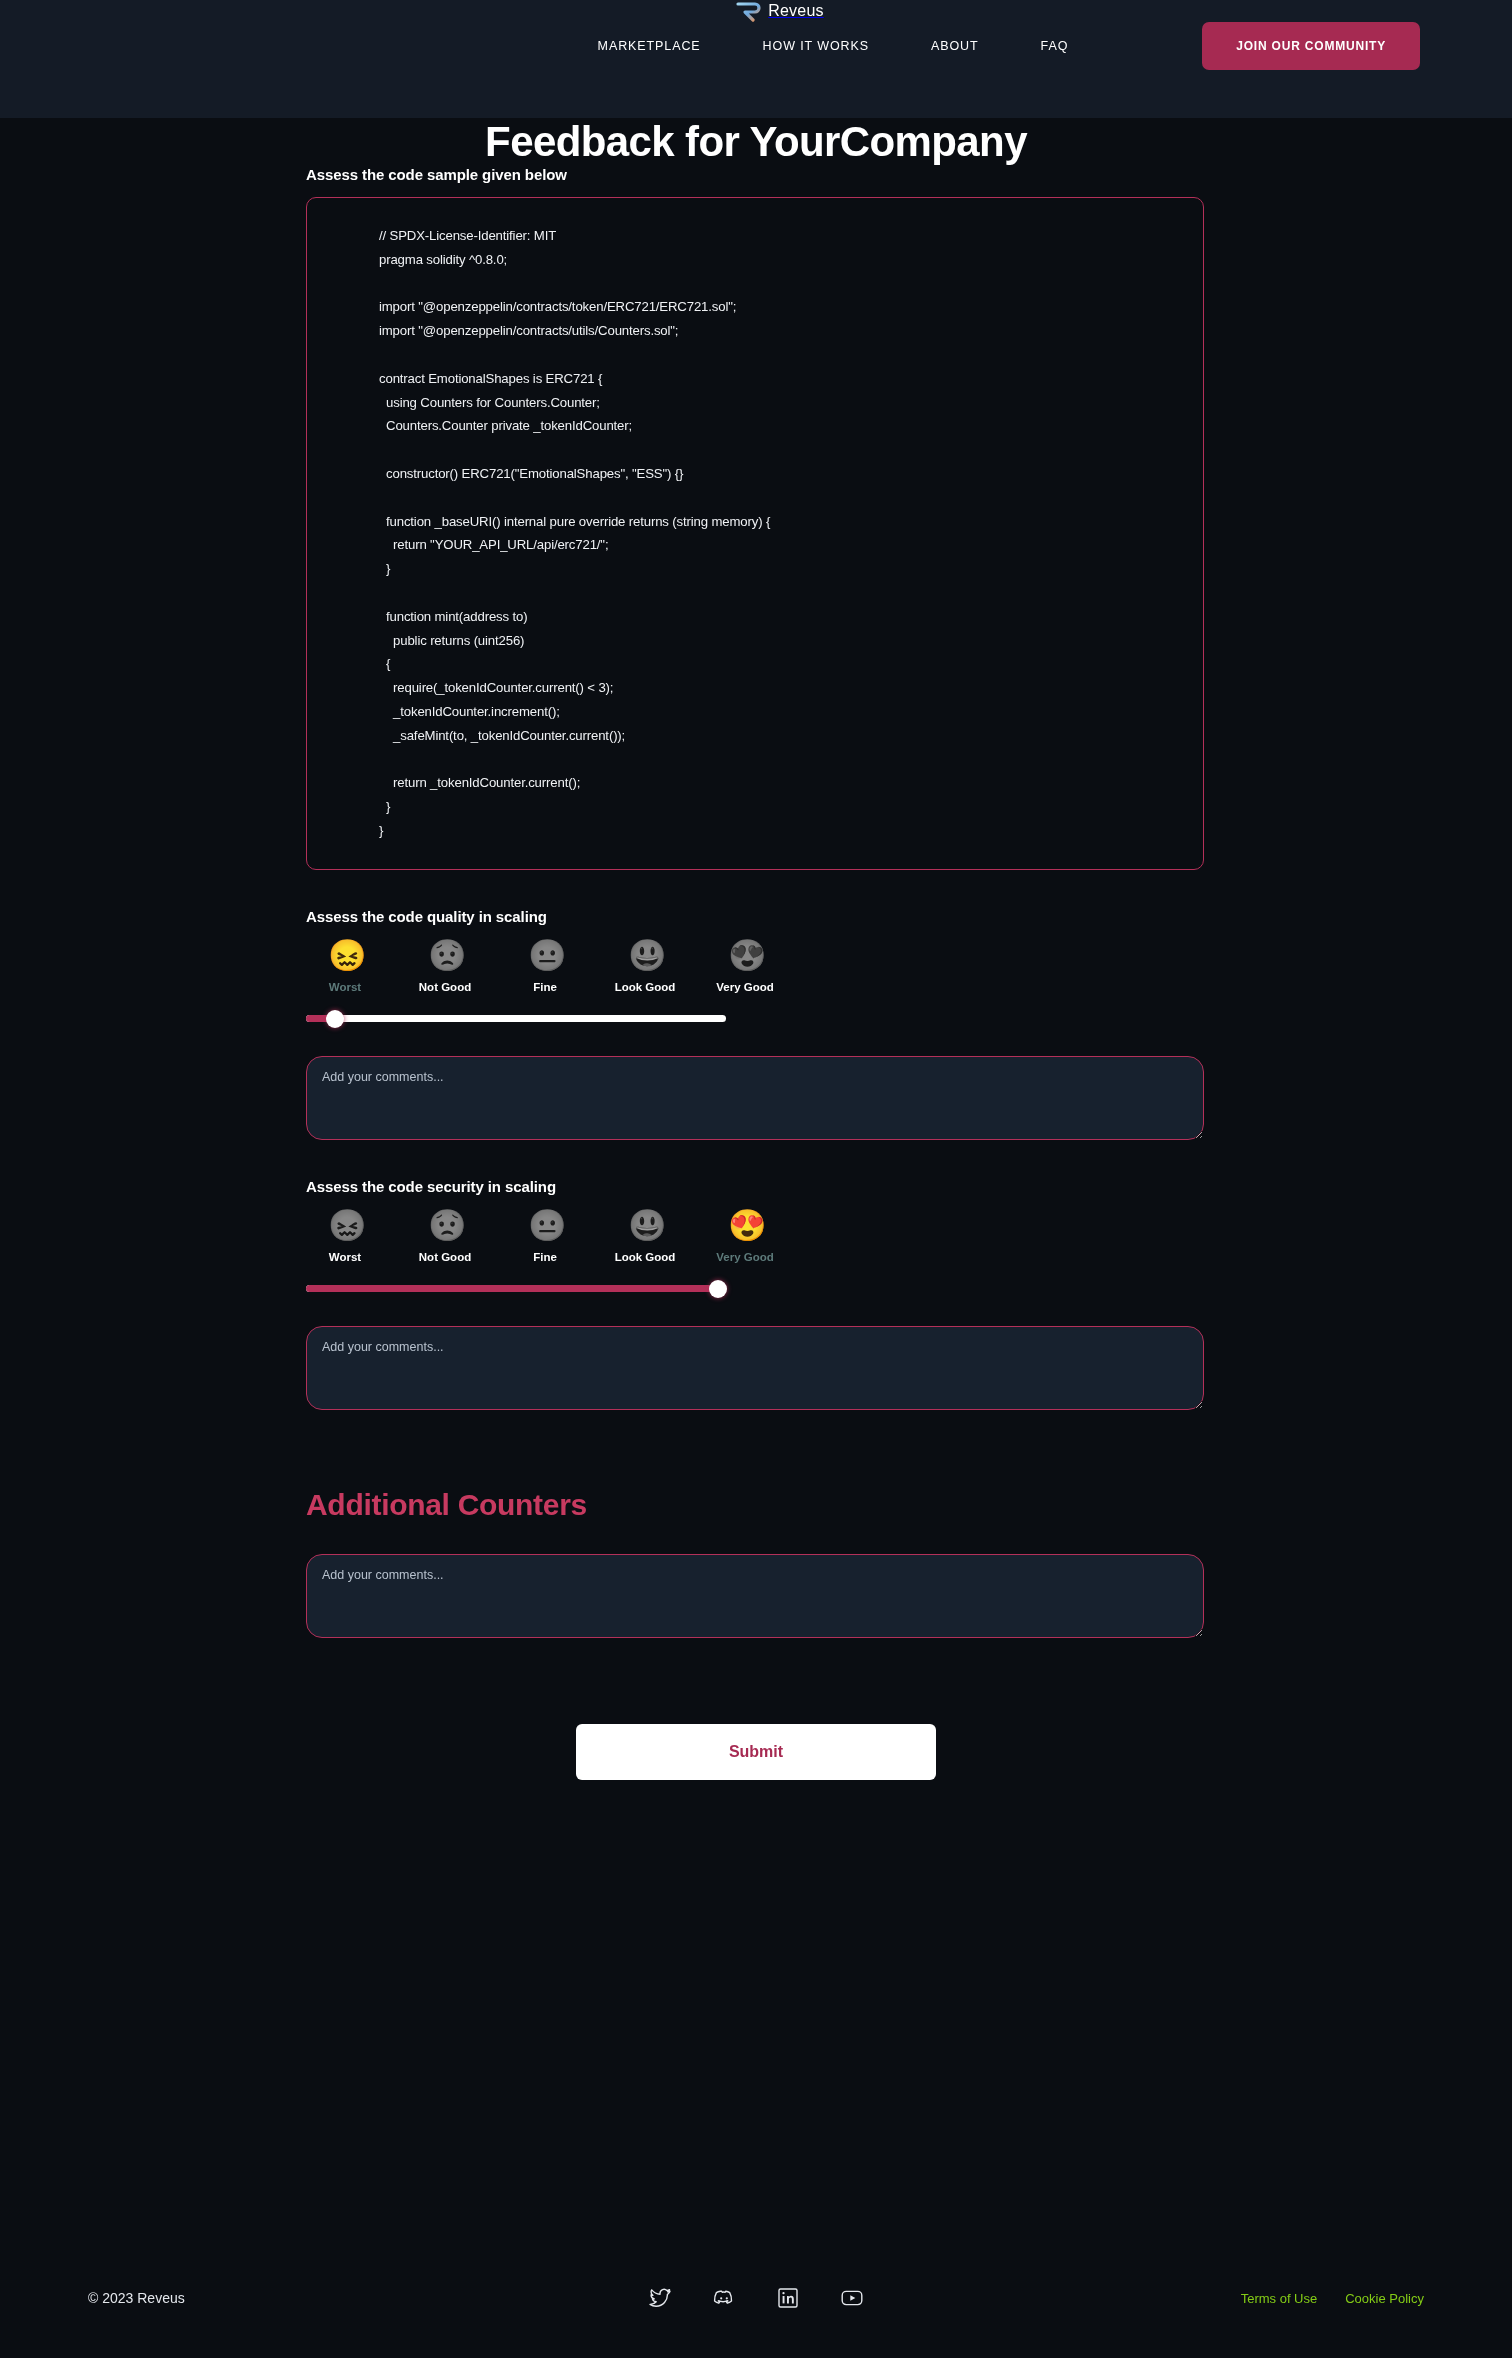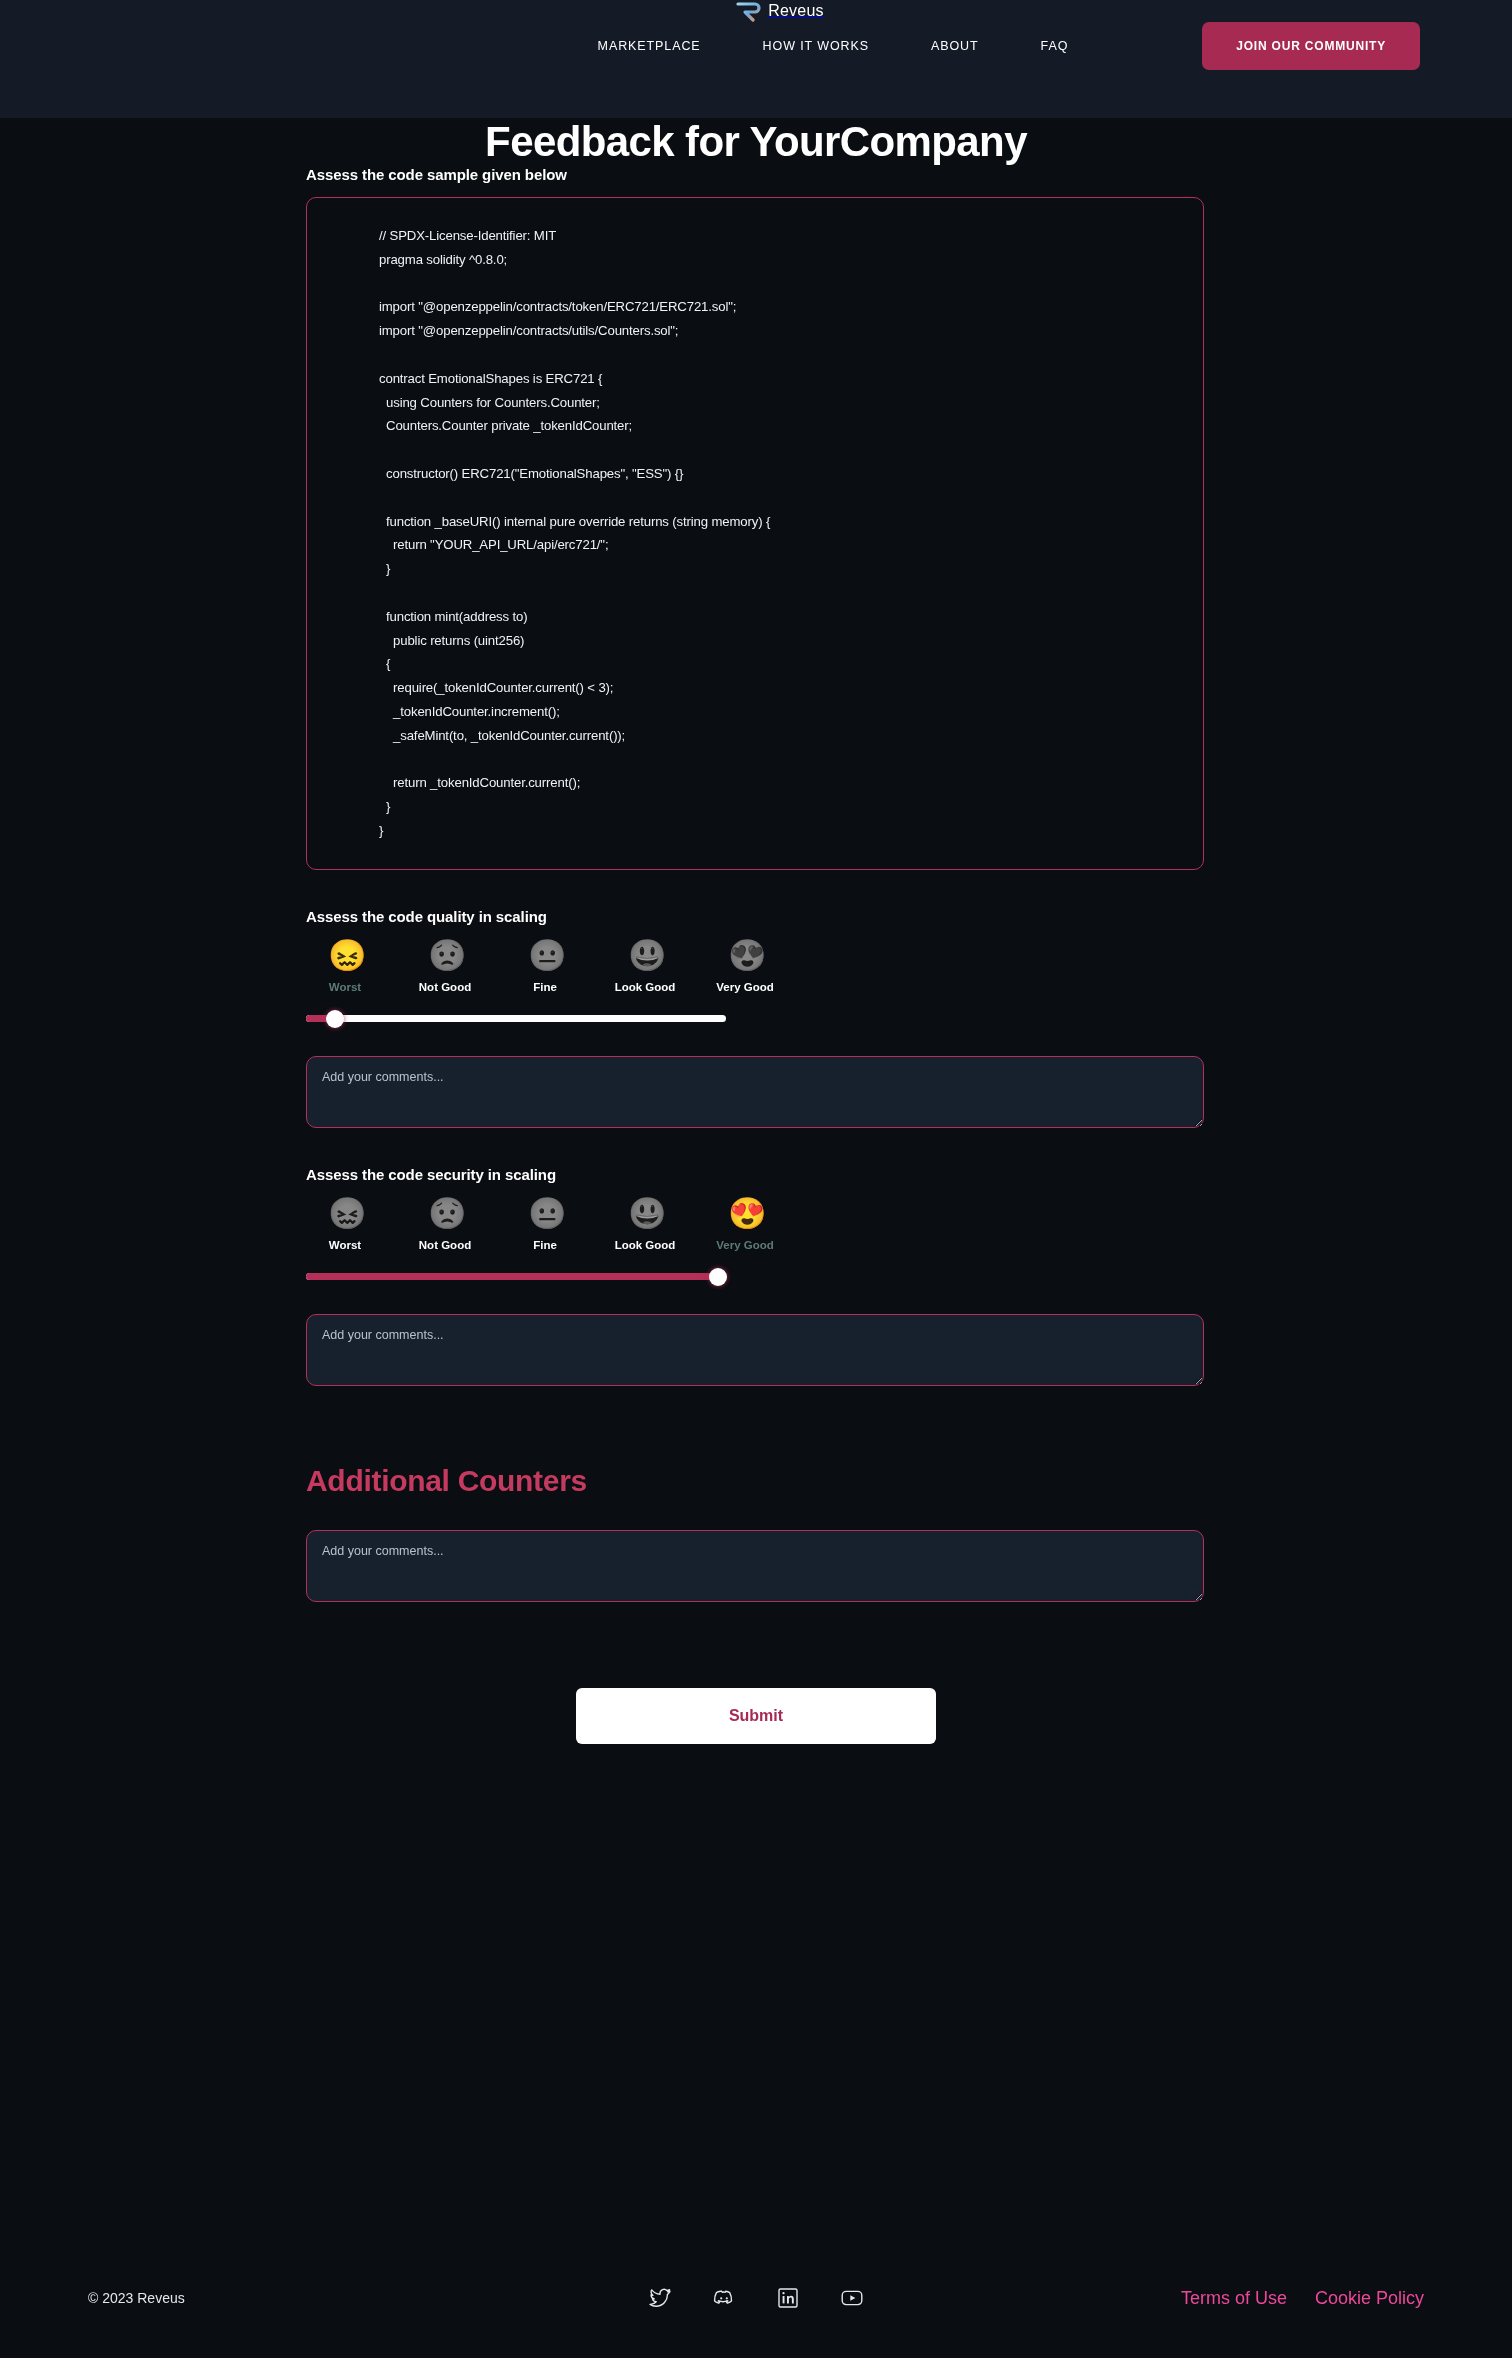--- a/index.html
+++ b/index.html
@@ -179,25 +179,25 @@
     height: 18px;
     border-radius: 50%;
     background: #ffffff;
     box-shadow: 0 0 5px rgba(180,48,89,.85);
     transform: translateX(-50%);
   }
 
   
   .comment-box {
     width: 898px;
-    height: 72px;
+    height: 84px;
     margin-top: 26px;
     background: #17212e;
     border: 1px solid #b43059;
-    border-radius: 10px;
+    border-radius: 16px;
     color: #c9d2dc;
     font-family: "Liberation Sans", sans-serif;
     font-size: 12.5px;
     padding: 13px 15px;
     resize: vertical;
     outline: none;
   }
   .comment-box::placeholder { color: #b8c2ce; }
 
   .section-heading {
@@ -253,22 +253,22 @@
     display: block;
     color: #e4e7ec;
     cursor: pointer;
   }
   .footer-links {
     margin-left: auto;
     display: flex;
     gap: 28px;
   }
   .footer-link {
-    color: #ec4899;
-    font-size: 18px;
+    color: #84cc16;
+    font-size: 13px;
     text-decoration: none;
     cursor: pointer;
   }
 </style>
 </head>
 <body>
 
 <header class="site-header">
   <a class="logo-wrap" href="#">
     <svg class="logo-mark" viewBox="0 0 26 22">

